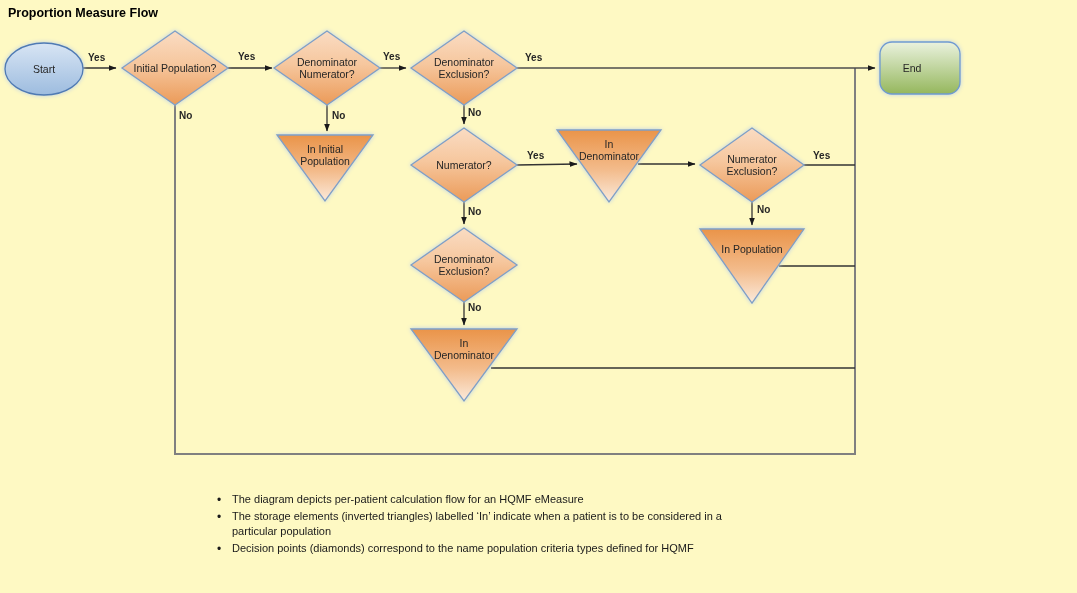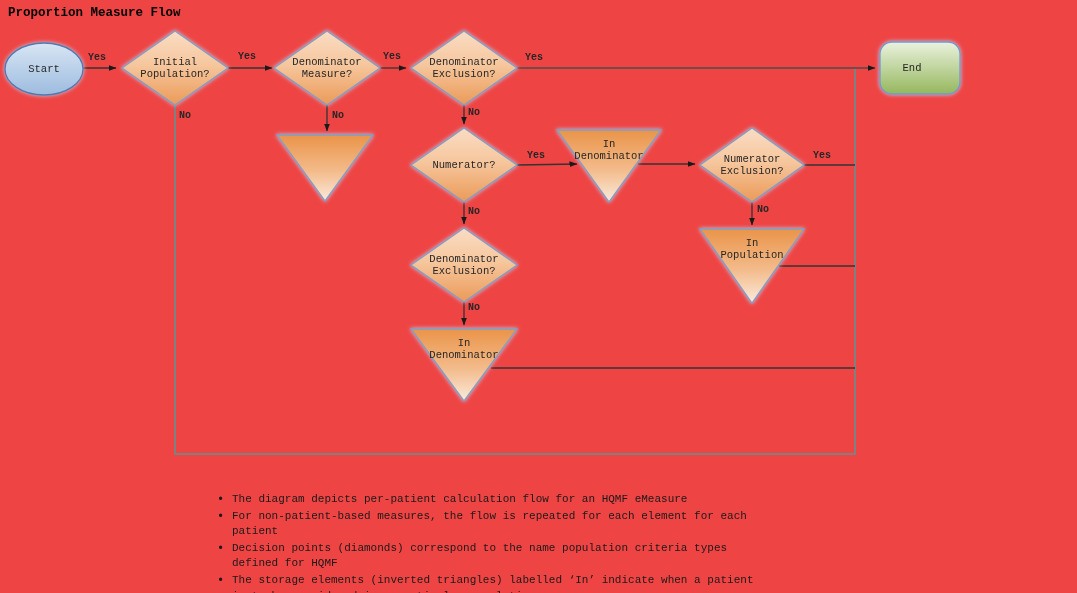--- a/index.html
+++ b/index.html
@@ -1,20 +1,20 @@
 <!DOCTYPE html>
 <html><head>
 <meta charset="utf-8">
 <style>
   html,body{margin:0;padding:0;background:#ffffff;}
   .canvas{
     position:relative;
     width:1077px;height:593px;
-    background:#ef4444;
-    font-family:Liberation Mono, monospace;
+    background:#fef9c3;
+    font-family:Liberation Sans, sans-serif;
     color:#262626;
     overflow:hidden;
   }
   .title{
     position:absolute;left:8px;top:6px;
     font-size:12.5px;font-weight:bold;color:#000000;
   }
   svg.flow{position:absolute;left:0;top:0;}
   .shape{filter:drop-shadow(0 0 2px #b9cfeb);}
   .lbl{
@@ -115,23 +115,24 @@
       <polygon class="shape" points="557,130 661,130 609,202" fill="url(#gOrangeT)" stroke="#7F9FC6"></polygon>
       <polygon class="shape" points="700,165 752,128 804,165 752,202" fill="url(#gOrangeD)" stroke="#7F9FC6"></polygon>
       <polygon class="shape" points="700,229 804,229 752,303" fill="url(#gOrangeT)" stroke="#7F9FC6"></polygon>
       <polygon class="shape" points="411,265 464,228 517,265 464,302" fill="url(#gOrangeD)" stroke="#7F9FC6"></polygon>
       <polygon class="shape" points="411,329 517,329 464,401" fill="url(#gOrangeT)" stroke="#7F9FC6"></polygon>
     </g>
   </svg>
 
   <div class="lbl" style="left:9px;top:59px;width:70px;height:20px;">Start</div>
   <div class="lbl" style="left:123px;top:59px;width:104px;height:18px;">Initial Population?</div>
-  <div class="lbl" style="left:284px;top:51px;width:86px;height:34px;">Denominator Measure?</div>
+  <div class="lbl" style="left:284px;top:51px;width:86px;height:34px;">Denominator Numerator?</div>
   <div class="lbl" style="left:421px;top:51px;width:86px;height:34px;">Denominator Exclusion?</div>
   <div class="lbl" style="left:880px;top:58px;width:64px;height:20px;">End</div>
+  <div class="lbl" style="left:283px;top:138px;width:84px;height:34px;">In Initial Population</div>
   <div class="lbl" style="left:419px;top:156px;width:90px;height:18px;text-align:center;">Numerator?</div>
   <div class="lbl" style="left:574px;top:133px;width:70px;height:34px;">In Denominator</div>
   <div class="lbl" style="left:709px;top:148px;width:86px;height:34px;">Numerator Exclusion?</div>
   <div class="lbl" style="left:717px;top:232px;width:70px;height:34px;">In Population</div>
   <div class="lbl" style="left:421px;top:248px;width:86px;height:34px;">Denominator Exclusion?</div>
   <div class="lbl" style="left:429px;top:332px;width:70px;height:34px;">In Denominator</div>
 
   <div class="elbl" style="left:88px;top:52px;">Yes</div>
   <div class="elbl" style="left:238px;top:51px;">Yes</div>
   <div class="elbl" style="left:383px;top:51px;">Yes</div>
@@ -140,18 +141,17 @@
   <div class="elbl" style="left:332px;top:110px;">No</div>
   <div class="elbl" style="left:468px;top:107px;">No</div>
   <div class="elbl" style="left:527px;top:150px;">Yes</div>
   <div class="elbl" style="left:813px;top:150px;">Yes</div>
   <div class="elbl" style="left:468px;top:206px;">No</div>
   <div class="elbl" style="left:757px;top:204px;">No</div>
   <div class="elbl" style="left:468px;top:302px;">No</div>
 
   <ul class="notes">
     <li>The diagram depicts per-patient calculation flow for an HQMF eMeasure</li>
-    <li>For non-patient-based measures, the flow is repeated for each element for each patient</li>
+    <li>The storage elements (inverted triangles) labelled ‘In’ indicate when a patient is to be considered in a particular population</li>
     <li>Decision points (diamonds) correspond to the name population criteria types defined for  HQMF</li>
-    <li>The storage elements (inverted triangles) labelled ‘In’ indicate when a patient is to be considered in a particular population</li>
   </ul>
 
 </div>
 
 </body></html>

